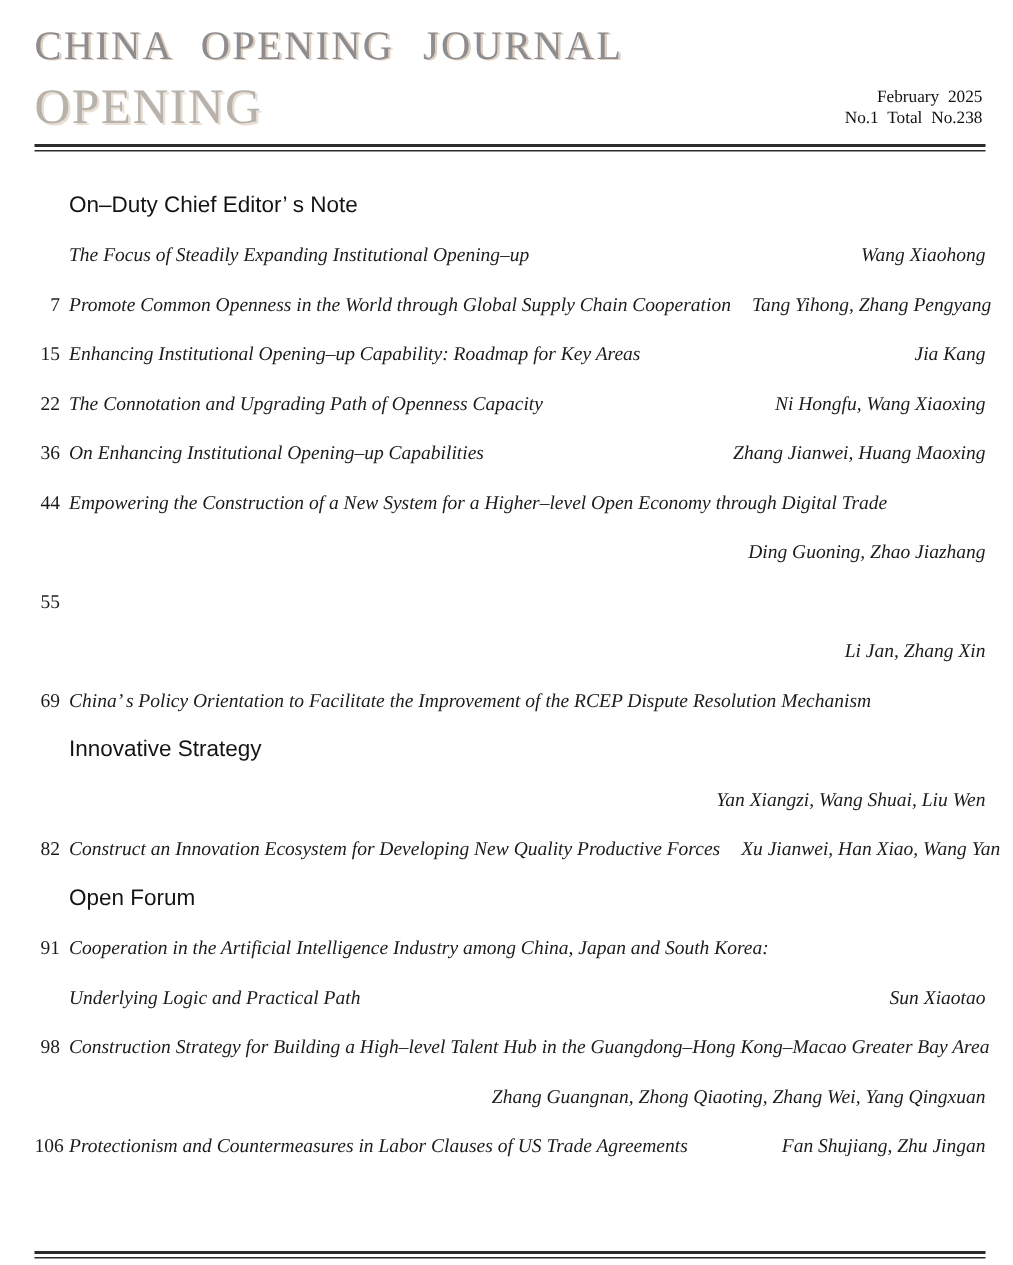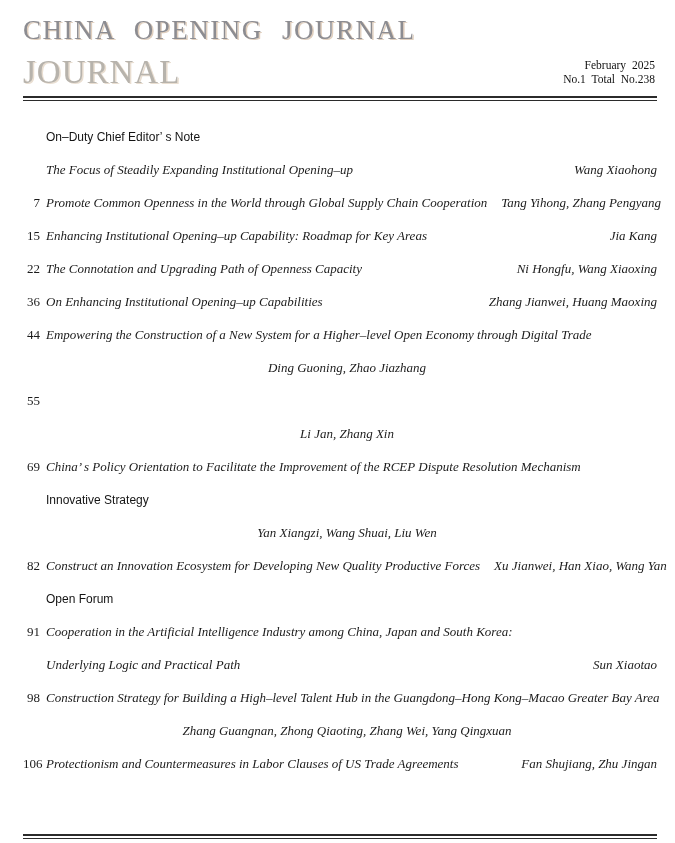--- a/index.html
+++ b/index.html
@@ -65,21 +65,21 @@
   }
   .row {
     height: 33px;
     display: flex;
     align-items: center;
     font-size: 13px;
   }
   .section-heading {
     padding-left: 23px;
     font-family: "Liberation Sans", sans-serif;
-    font-size: 12px;
+    font-size: 15px;
     color: #141414;
     white-space: nowrap;
   }
   .num {
     flex: none;
     width: 17px;
     text-align: right;
     font-family: "Liberation Serif", serif;
     font-size: 13px;
     color: #1b1b1b;
@@ -97,30 +97,30 @@
   }
   .authors {
     margin-left: 14px;
     font-family: "Liberation Serif", serif;
     font-style: italic;
     font-size: 13px;
     color: #1b1b1b;
     white-space: nowrap;
     text-align: right;
   }
-  .authors-row { justify-content: center; }
+  .authors-row { justify-content: flex-end; }
 </style>
 </head>
 <body>
 
 <div class="page">
 
   <div class="journal-title">CHINA OPENING JOURNAL</div>
 
-  <div class="contents-label">JOURNAL</div>
+  <div class="contents-label">OPENING</div>
 
   <div class="issue-info">
     <div>February 2025</div>
     <div>No.1 Total No.238</div>
   </div>
 
   <div class="rule top"></div>
 
   <div class="toc" id="toc">
       <div class="row">

